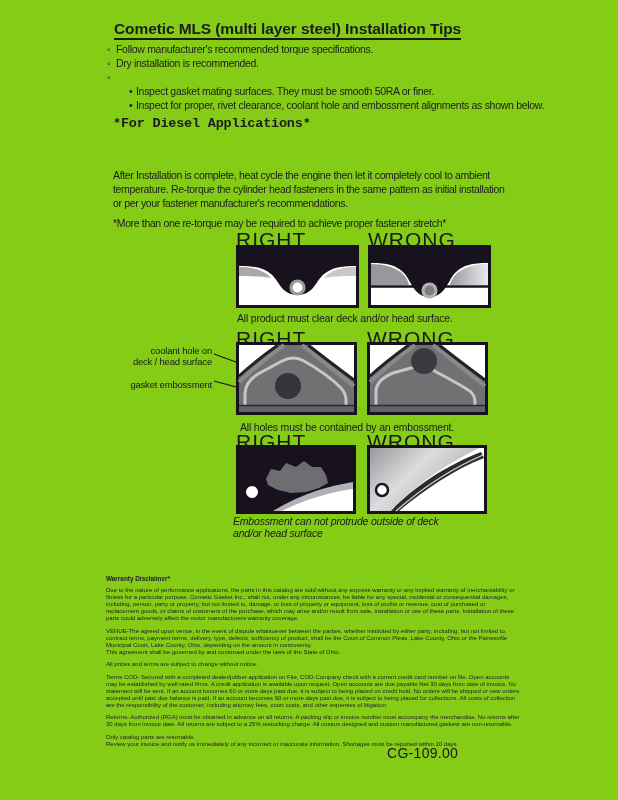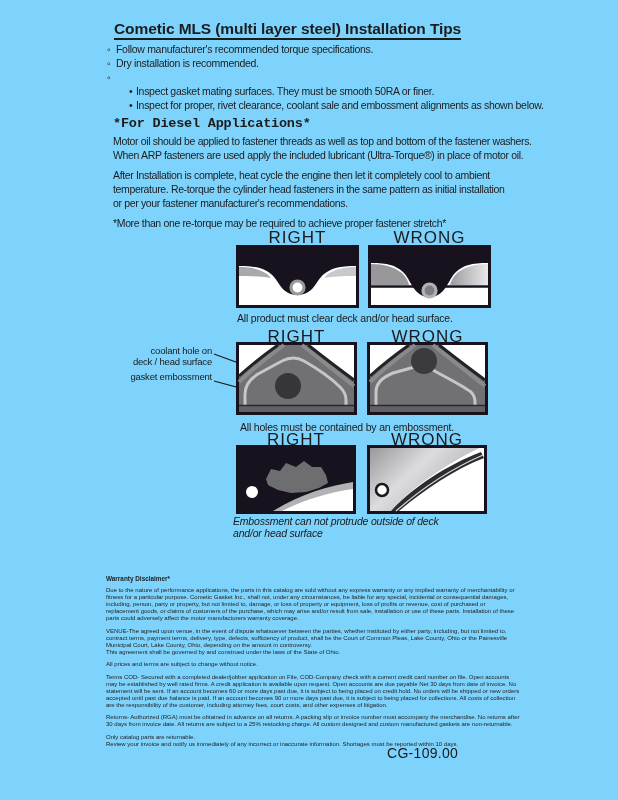--- a/index.html
+++ b/index.html
@@ -1,33 +1,33 @@
 <!DOCTYPE html>
 <html><head>
 <meta charset="utf-8">
 <style>
   html,body{margin:0;padding:0;background:#ffffff;}
   .page{
-    position:relative;width:618px;height:800px;background:#7dd3fc;
+    position:relative;width:618px;height:800px;background:#84cc16;
     font-family:"Liberation Sans",sans-serif;color:#1c1c1e;overflow:hidden;
   }
   .abs{position:absolute;}
   .title{
     left:114px;top:20px;font-size:15.5px;font-weight:bold;letter-spacing:-0.1px;white-space:nowrap;
   }
   .title .underline{border-bottom:2px solid #1c1c1e;padding-bottom:1px;}
   .bullets{left:107px;top:42px;font-size:10.5px;line-height:14px;letter-spacing:-0.3px;width:470px;}
   .b{display:flex;}
   .b .m{width:9px;flex:0 0 9px;}
   .b.sub{padding-left:22px;}
   .b.sub .m{width:7px;flex:0 0 7px;}
   .diesel-heading{left:113px;top:116px;font-size:13.5px;font-weight:bold;letter-spacing:-0.2px;font-family:Liberation Mono, monospace;}
   .para{left:113px;font-size:10.5px;line-height:14px;letter-spacing:-0.35px;white-space:pre-line;width:470px;}
   .p1{top:134px;} .p2{top:168px;} .p3{top:216px;}
-  .dlabel{font-size:17px;letter-spacing:1px;text-align:center;color:#1a1a1c;}
+  .dlabel{font-size:21px;letter-spacing:1px;text-align:left;color:#1a1a1c;}
   .caption{font-size:10.5px;letter-spacing:-0.2px;line-height:11.5px;white-space:pre-line;color:#1a1a1c;}
   .callout{text-align:right;font-size:9.5px;line-height:11px;letter-spacing:-0.2px;white-space:pre-line;width:112px;left:100px;color:#1a1a1c;}
   .disclaimer{left:106px;top:575px;width:414px;font-size:6px;line-height:7px;color:#232325;}
   .disclaimer .dh{font-weight:bold;font-size:6.4px;margin:0 0 5px 0;}
   .disclaimer p{margin:0 0 5.5px 0;white-space:pre-line;}
   .pagenum{left:387px;top:745px;font-size:14px;letter-spacing:0.3px;color:#1a1a1c;}
 </style>
 </head>
 <body>
 
@@ -48,27 +48,25 @@
     </div>
     <div class="b">
       <span class="m">◦</span>
     </div>
     <div class="b sub">
       <span class="m">•</span>
       <span>Inspect gasket mating surfaces.  They must be smooth 50RA or finer.</span>
     </div>
     <div class="b sub">
       <span class="m">•</span>
-      <span>Inspect for proper, rivet clearance, coolant sale and embossment alignments as shown below.</span>
+      <span>Inspect for proper, rivet clearance, coolant hole and embossment alignments as shown below.</span>
     </div>
   </div>
 
   <div class="abs diesel-heading">*For Diesel Applications*</div>
-  <div class="abs para p1">Motor oil should be applied to fastener threads as well as top and bottom of the fastener washers.
-When ARP fasteners are used apply the included lubricant (Ultra-Torque®) in place of motor oil.</div>
   <div class="abs para p2">After Installation is complete, heat cycle the engine then let it completely cool to ambient
 temperature. Re-torque the cylinder head fasteners in the same pattern as initial installation
 or per your fastener manufacturer's recommendations.</div>
   <div class="abs para p3">*More than one re-torque may be required to achieve proper fastener stretch*</div>
 
   <div class="abs dlabel" style="left:236px;top:228px;width:123px;">RIGHT</div>
   <div class="abs dlabel" style="left:368px;top:228px;width:123px;">WRONG</div>
 
   <svg class="abs" style="left:236px;top:245px;" width="123" height="63" viewBox="0 0 123 63">
     <rect x="1.5" y="1.5" width="120" height="60" fill="#ffffff" stroke="#17121d" stroke-width="3"></rect>
@@ -91,21 +89,21 @@
     <path d="M3,41.5 H120" stroke="#17121d" stroke-width="2.5"></path>
     <circle cx="61.5" cy="45.5" r="6.5" fill="#7e7e80" stroke="#b2b2b4" stroke-width="3.2"></circle>
   </svg>
   <div class="abs caption" style="left:237px;top:313px;">All product must clear deck and/or head surface.</div>
 
   <div class="abs dlabel" style="left:236px;top:327px;width:121px;">RIGHT</div>
   <div class="abs dlabel" style="left:367px;top:327px;width:121px;">WRONG</div>
 
   <div class="abs callout" style="top:345px;text-align:right;">coolant hole on
 deck / head surface</div>
-  <div class="abs callout" style="top:371px;">gasket embossment</div>
+  <div class="abs callout" style="top:379px;">gasket embossment</div>
   <svg class="abs" style="left:210px;top:348px;" width="82" height="52" viewBox="0 0 82 52">
     <path d="M4,6 L78,33" stroke="#1a1a1c" stroke-width="1.1" fill="none"></path>
     <path d="M4,33 L52,46" stroke="#1a1a1c" stroke-width="1.1" fill="none"></path>
   </svg>
 
   <svg class="abs" style="left:236px;top:342px;" width="121" height="73" viewBox="0 0 121 73">
     <rect x="1.5" y="1.5" width="118" height="70" fill="#717174" stroke="#17121d" stroke-width="3"></rect>
     <path d="M48,3 C33,14 17,27 3,40" stroke="#8a8a8d" stroke-width="4" fill="none"></path>
     <path d="M66,3 C81,15 100,30 118,44" stroke="#8a8a8d" stroke-width="4" fill="none"></path>
     <path d="M3,3 H42 C28,13 13,25 3,34 Z" fill="#ffffff"></path>

